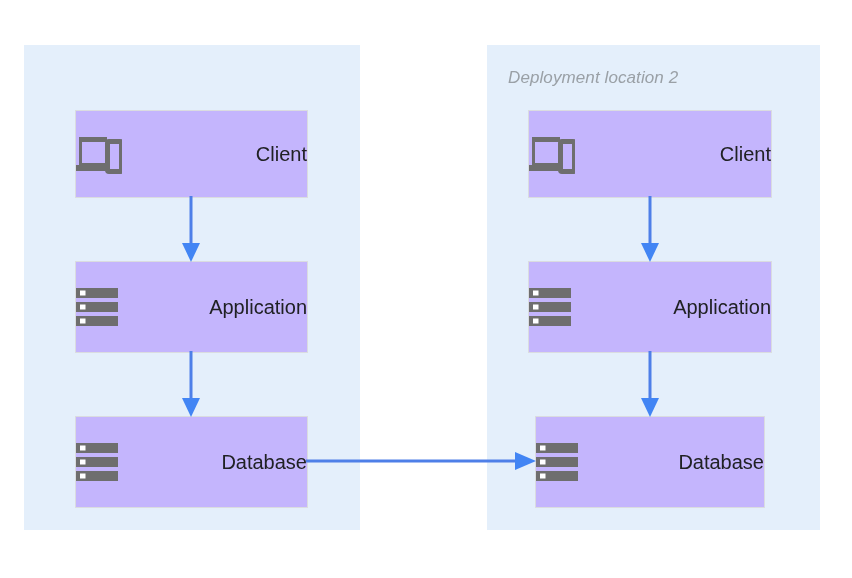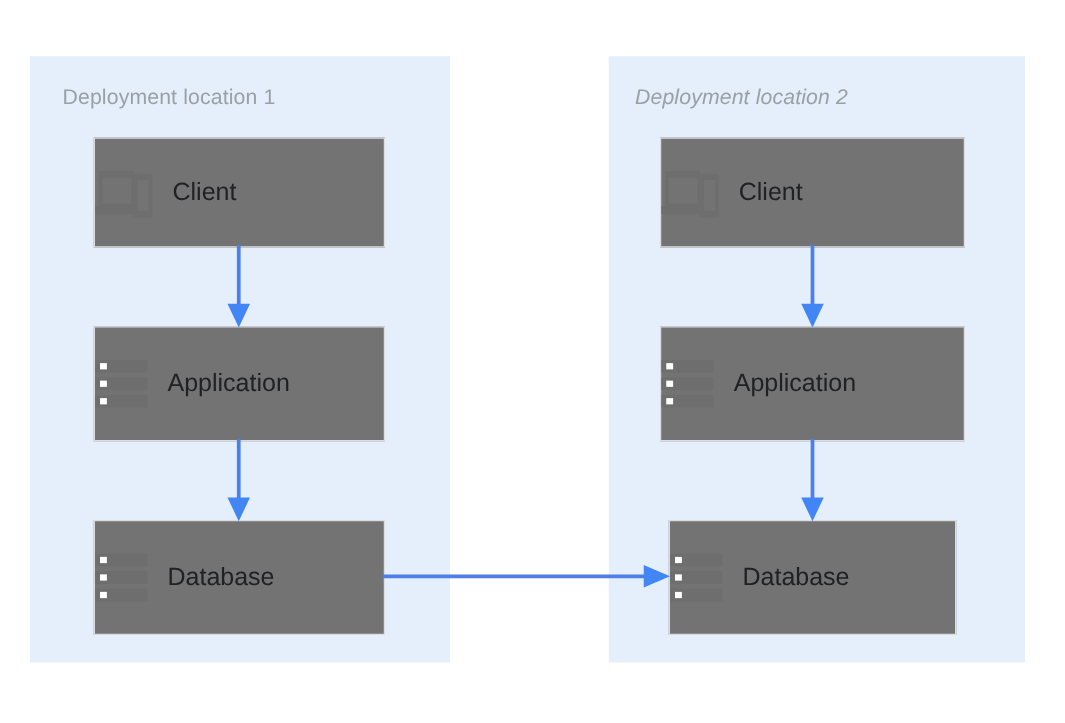--- a/index.html
+++ b/index.html
@@ -33,26 +33,26 @@
     color: #9aa0a6;
     letter-spacing: 0.1px;
     white-space: nowrap;
   }
   .zone-1-label { left: 50px;  top: 68px; }
   .zone-2-label { left: 508px; top: 68px; font-style: italic; }
 
   
   .node {
     position: absolute;
-    background: #737373;
+    background: #c4b5fd;
     border: 1px solid #dadce0;
     box-sizing: border-box;
     display: flex;
     align-items: center;
-    justify-content: flex-start;
+    justify-content: space-between;
     gap: 16px;
   }
   .node-label {
     font-size: 20px;
     color: #202124;
     white-space: nowrap;
     line-height: 1;
   }
 
   .n1-client   { left: 75px;  top: 110px; width: 233px; height: 88px; }
@@ -82,21 +82,20 @@
   .v-arrow-2a { left: 637px; top: 196px; width: 26px; height: 68px; }
   .v-arrow-2b { left: 637px; top: 351px; width: 26px; height: 68px; }
   .h-arrow    { left: 306px; top: 448px; width: 232px; height: 26px; }
 </style>
 </head>
 <body>
 
 <div id="diagram">
 
   <div class="zone zone-1"></div>
-  <div class="zone-label zone-1-label">Deployment location 1</div>
 
   <div class="node n1-client">
     <span class="icon icon-client">
       <svg viewBox="0 0 46 40" width="46" height="40" aria-hidden="true">
         <path d="M3 3 h28 v5 h-25 v21 h25 v5 h-28 z" fill="#6e6e6e"></path>
         <rect x="0" y="31" width="34" height="6" fill="#6e6e6e"></rect>
         <rect x="31.5" y="7.5" width="14" height="30" rx="1.5" fill="none" stroke="#6e6e6e" stroke-width="5"></rect>
       </svg>
     </span>
     <span class="node-label">Client</span>

